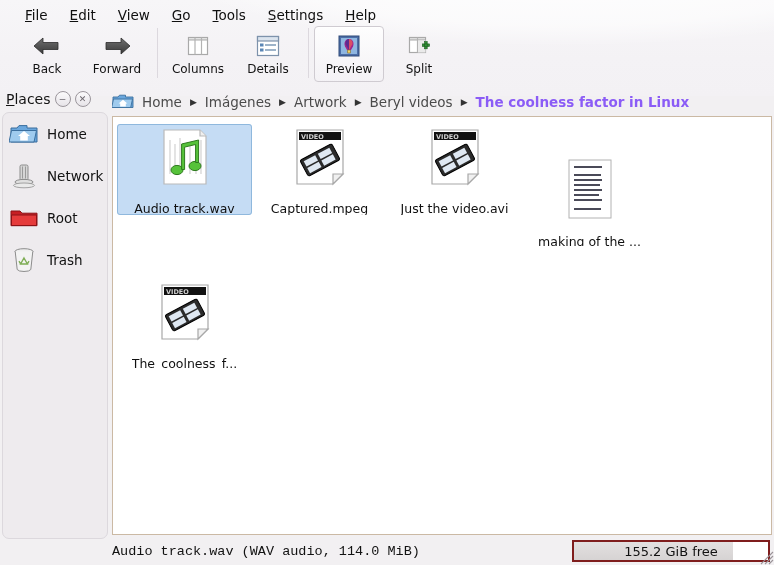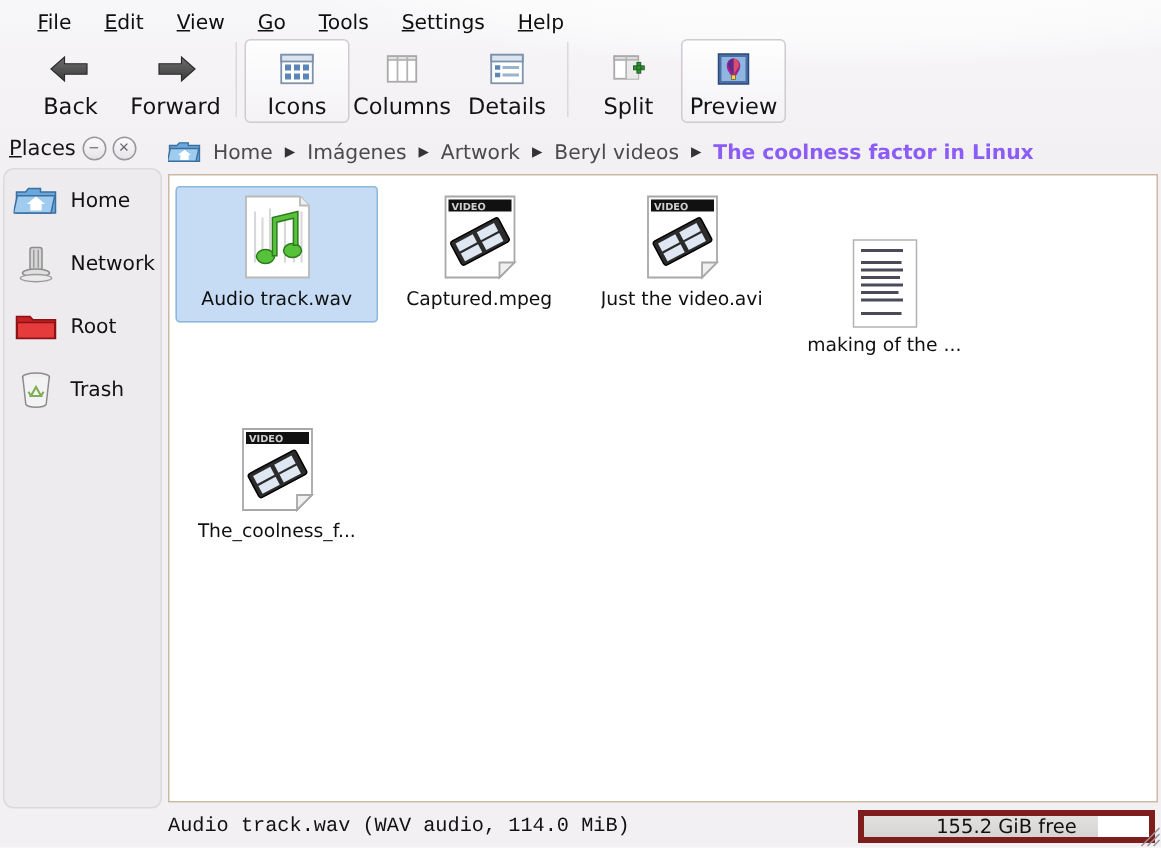--- a/index.html
+++ b/index.html
@@ -59,21 +59,21 @@
     border-radius: 4px;
     cursor: default;
     position: relative;
   }
   .tb-btn.framed {
     border: 1px solid #cfcbd1;
     background: linear-gradient(180deg, rgba(255,255,255,0.85), rgba(244,242,246,0.4));
     box-shadow: 0 1px 0 rgba(255,255,255,0.8) inset;
   }
   .tb-ico { height: 30px; display:flex; align-items:center; justify-content:center; }
-  .tb-lab { font-size: 15px; color: #131313; margin-top: 1px; white-space: nowrap; }
+  .tb-lab { font-size: 12px; color: #131313; margin-top: 1px; white-space: nowrap; }
   .tb-sep { width: 1px; height: 50px; background: #dcd8de; margin: 2px 5px 0 5px; }
 
   
   .places-head {
     position: absolute; left: 2px; top: 88px; width: 104px; height: 22px;
     display: flex; align-items: center; z-index: 4;
   }
   .places-title { font-size: 14px; color: #141414; padding-left: 4px; }
   .places-title .mn { text-decoration: underline; }
   .pbtn {
@@ -122,39 +122,40 @@
   }
   .file-cell {
     width: 135px; height: 91px;
     margin: 1px 0;
     display: flex; flex-direction: column;
     align-items: center; justify-content: flex-start;
     cursor: default;
     border-radius: 3px;
     box-sizing: border-box;
     padding-top: 3px;
+    gap: 12px;
   }
   .file-cell.selected { background: #c5dcf4; }
   .file-thumb { width: 70px; height: 62px; display:flex; align-items:center; justify-content:center; }
   .file-name {
     font-size: 12.5px; color: #101010;
     margin-top: 2px; text-align: center;
     max-width: 132px; white-space: nowrap; overflow: hidden;
   }
 
   
   .statusbar {
     position: absolute; left: 112px; top: 538px; width: 660px; height: 26px;
     display: flex; align-items: center; z-index: 4;
   }
   .status-text { font-size: 13.5px; color: #121212; white-space: nowrap; font-family: Liberation Mono, monospace; }
   .free-wrap {
     position: absolute; right: 2px; top: 2px;
     width: 198px; height: 22px;
-    border: 4px solid #7f1d1d;
+    border: 2px solid #7f1d1d;
     background: #ffffff;
     box-sizing: border-box;
     overflow: hidden;
   }
   .free-fill {
     position: absolute; left:0; top:0; bottom:0;
     width: 82%;
     background: linear-gradient(180deg,#e3e0e0,#d6d3d3);
   }
   .free-lab {
@@ -203,35 +204,20 @@
     <span class="tb-ico">
       <svg width="30" height="24" viewBox="0 0 30 24">
         <path d="M28 12 L19 4 L19 8.5 L4 8.5 L4 15.5 L19 15.5 L19 20 Z" fill="url(#gArr)" stroke="#2b2b2b" stroke-width="0.8"></path>
       </svg>
     </span>
     <span class="tb-lab">Forward</span>
   </div>
 
   <div class="tb-sep"></div>
 
-  <div class="tb-btn framed">
-    <span class="tb-ico">
-      <svg width="24" height="22" viewBox="0 0 24 22">
-        <rect x="1.5" y="1.5" width="21" height="19" fill="#ffffff" stroke="#7d92ab" stroke-width="1.2"></rect>
-        <rect x="1.5" y="1.5" width="21" height="4.5" fill="#dbe4ee" stroke="#7d92ab" stroke-width="1.2"></rect>
-        <rect x="4" y="8" width="4" height="4" fill="#5b86b5"></rect>
-        <rect x="10" y="8" width="4" height="4" fill="#5b86b5"></rect>
-        <rect x="16" y="8" width="4" height="4" fill="#5b86b5"></rect>
-        <rect x="4" y="14" width="4" height="4" fill="#5b86b5"></rect>
-        <rect x="10" y="14" width="4" height="4" fill="#5b86b5"></rect>
-        <rect x="16" y="14" width="4" height="4" fill="#5b86b5"></rect>
-      </svg>
-    </span>
-    <span class="tb-lab">Icons</span>
-  </div>
 
   <div class="tb-btn">
     <span class="tb-ico">
       <svg width="24" height="22" viewBox="0 0 24 22">
         <rect x="2.5" y="2.5" width="19" height="17" fill="#ffffff" stroke="#a9a9a9" stroke-width="1.2"></rect>
         <rect x="2.5" y="2.5" width="19" height="2.5" fill="#e2e2e2" stroke="#a9a9a9" stroke-width="1"></rect>
         <line x1="9" y1="2.5" x2="9" y2="19.5" stroke="#b3b3b3" stroke-width="1.2"></line>
         <line x1="15.5" y1="2.5" x2="15.5" y2="19.5" stroke="#b3b3b3" stroke-width="1.2"></line>
       </svg>
     </span>
@@ -246,54 +232,54 @@
         <rect x="4" y="8.5" width="3.5" height="3" fill="#5b86b5"></rect>
         <rect x="9" y="9" width="11" height="2" fill="#9db3c9"></rect>
         <rect x="4" y="13.5" width="3.5" height="3" fill="#5b86b5"></rect>
         <rect x="9" y="14" width="11" height="2" fill="#9db3c9"></rect>
       </svg>
     </span>
     <span class="tb-lab">Details</span>
   </div>
 
   <div class="tb-sep"></div>
+
+  <div class="tb-btn framed">
+    <span class="tb-ico">
+      <svg width="22" height="22" viewBox="0 0 22 22">
+        <rect x="1" y="1" width="20" height="20" fill="#4c6ea8" stroke="#2f4a78" stroke-width="1"></rect>
+        <rect x="3" y="3" width="16" height="16" fill="#8fb6e0"></rect>
+        <path d="M11 4 C14.5 4 16.5 7.5 15 11.5 L13 15 L9 15 L7 11.5 C5.5 7.5 7.5 4 11 4 Z" fill="#a0248c"></path>
+        <path d="M11 4 C13.2 4 14.8 6 14.6 9 L11 15 Z" fill="#d94f66"></path>
+        <path d="M11 4 C8.8 4 7.2 6 7.4 9 L11 15 Z" fill="#5e2a8f"></path>
+        <rect x="9.7" y="15" width="2.6" height="3" fill="#f0d36a" stroke="#8a6a1d" stroke-width="0.6"></rect>
+      </svg>
+    </span>
+    <span class="tb-lab">Preview</span>
+  </div>
 
   <div class="tb-btn">
     <span class="tb-ico">
       <svg width="24" height="22" viewBox="0 0 24 22">
         <rect x="2.5" y="2.5" width="16" height="15" fill="#ffffff" stroke="#a9a9a9" stroke-width="1.2"></rect>
         <rect x="2.5" y="2.5" width="16" height="2.5" fill="#dcdcdc" stroke="#a9a9a9" stroke-width="1"></rect>
         <line x1="10.5" y1="2.5" x2="10.5" y2="17.5" stroke="#b3b3b3" stroke-width="1.2"></line>
         <rect x="11" y="5.5" width="7.5" height="12" fill="#eaeaea"></rect>
         <path d="M17 8 h3.2 v-3.2 h2.4 v3.2 h3.2" fill="none"></path>
         <g fill="#2f8f33">
           <rect x="17.6" y="6.6" width="2.6" height="7.2"></rect>
           <rect x="15.3" y="8.9" width="7.2" height="2.6"></rect>
         </g>
         <g fill="none" stroke="#1c5c20" stroke-width="0.6">
           <rect x="17.6" y="6.6" width="2.6" height="7.2"></rect>
           <rect x="15.3" y="8.9" width="7.2" height="2.6"></rect>
         </g>
       </svg>
     </span>
     <span class="tb-lab">Split</span>
-  </div>
-
-  <div class="tb-btn framed">
-    <span class="tb-ico">
-      <svg width="22" height="22" viewBox="0 0 22 22">
-        <rect x="1" y="1" width="20" height="20" fill="#4c6ea8" stroke="#2f4a78" stroke-width="1"></rect>
-        <rect x="3" y="3" width="16" height="16" fill="#8fb6e0"></rect>
-        <path d="M11 4 C14.5 4 16.5 7.5 15 11.5 L13 15 L9 15 L7 11.5 C5.5 7.5 7.5 4 11 4 Z" fill="#a0248c"></path>
-        <path d="M11 4 C13.2 4 14.8 6 14.6 9 L11 15 Z" fill="#d94f66"></path>
-        <path d="M11 4 C8.8 4 7.2 6 7.4 9 L11 15 Z" fill="#5e2a8f"></path>
-        <rect x="9.7" y="15" width="2.6" height="3" fill="#f0d36a" stroke="#8a6a1d" stroke-width="0.6"></rect>
-      </svg>
-    </span>
-    <span class="tb-lab">Preview</span>
   </div>
 
 </div>
 
 <div class="places-head">
   <span class="places-title"><span class="mn">P</span>laces</span>
   <span class="pbtn">
       <span>−</span>
     </span>
   <span class="pbtn">

